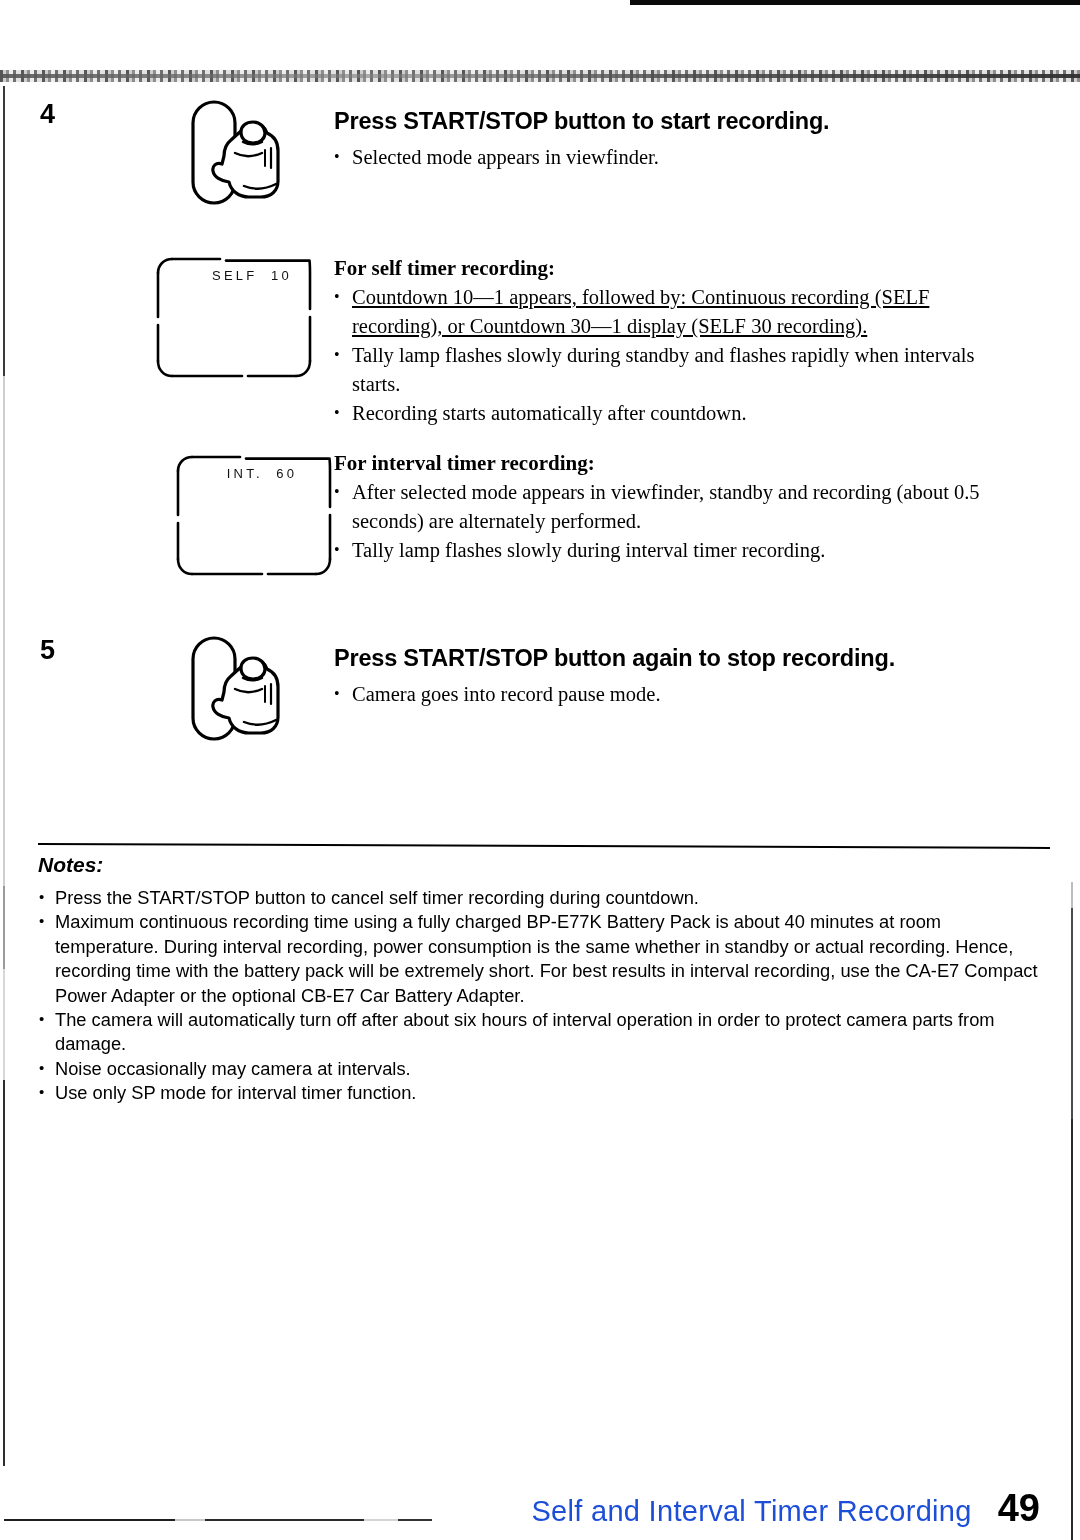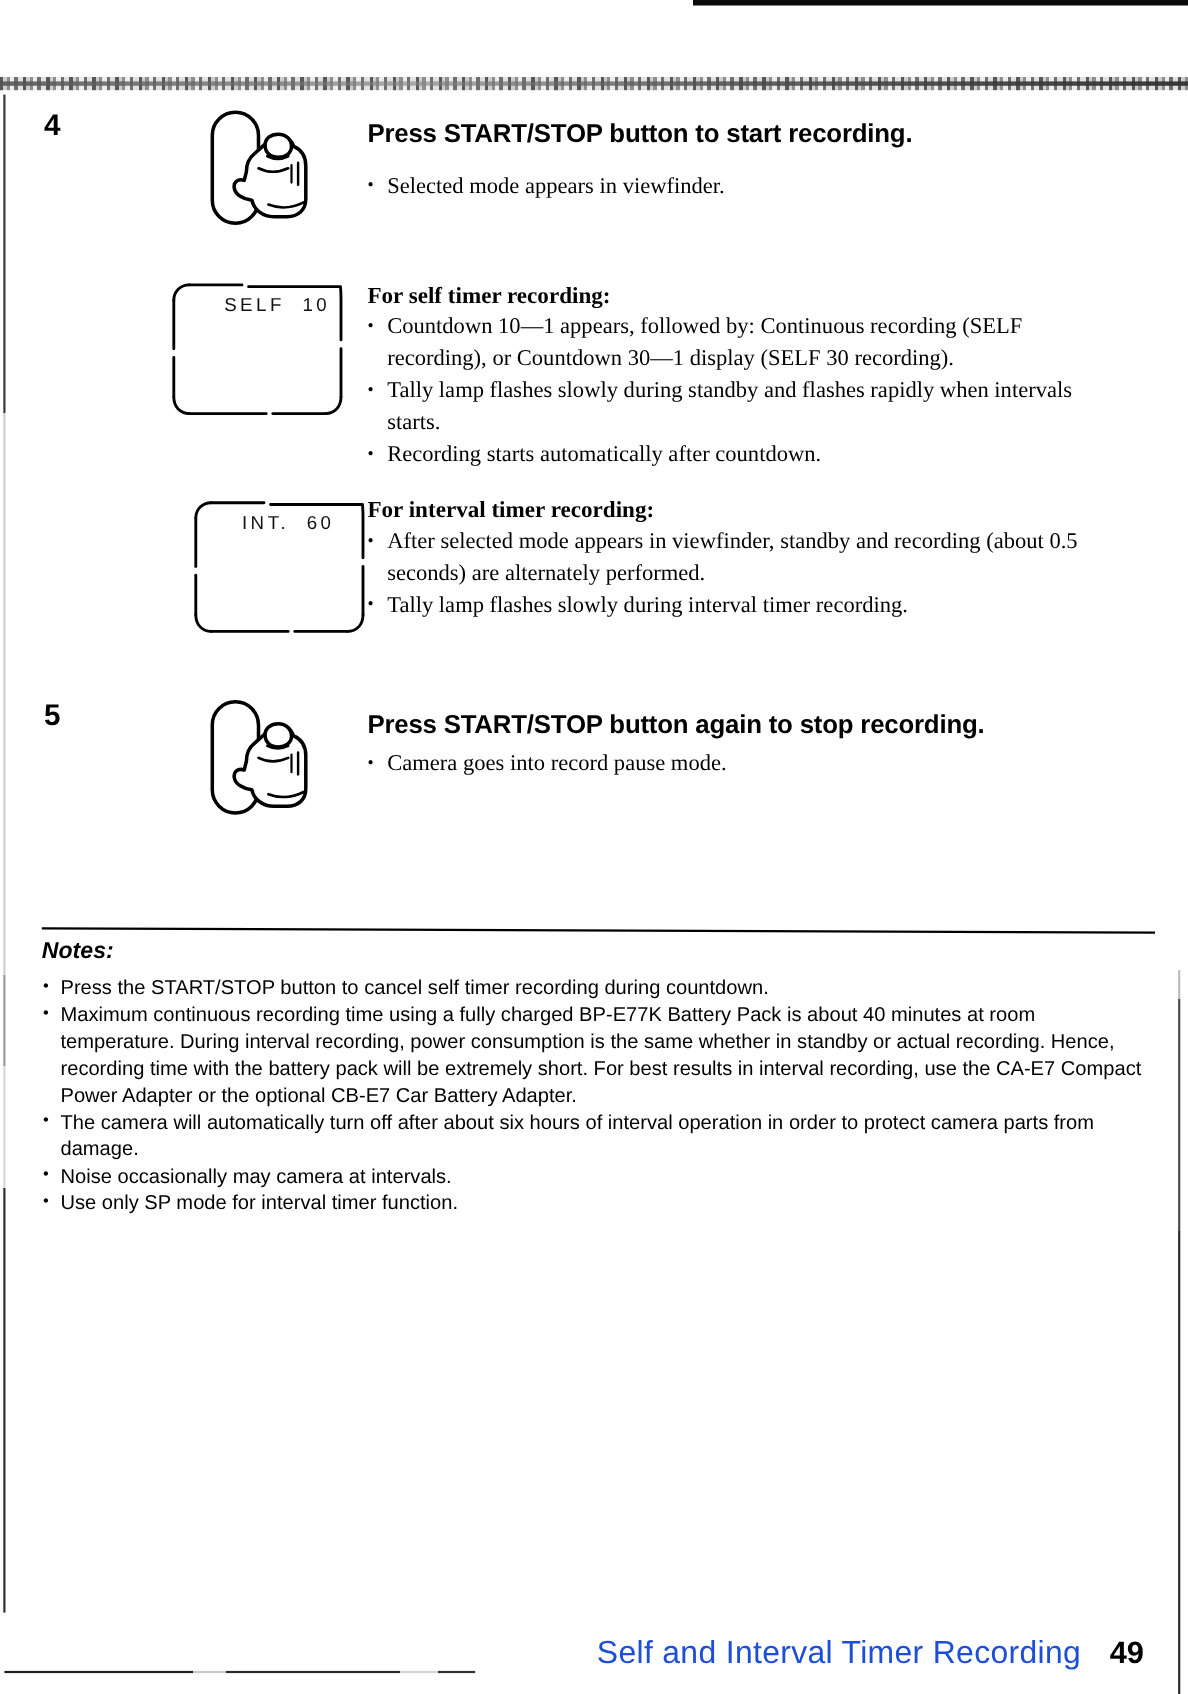--- a/index.html
+++ b/index.html
@@ -148,21 +148,21 @@
     width: 156px;
     height: 122px;
   }
   .viewfinder svg { display: block; width: 100%; height: 100%; }
   .vf-label {
     position: absolute;
     top: 11px;
     left: 0; right: 0;
     text-align: center;
     font-family: "Liberation Sans", sans-serif;
-    font-size: 17px;
+    font-size: 13px;
     letter-spacing: 3.2px;
     color: #111;
     white-space: pre;
     margin-left: 36px;
   }
 
   
   .notes-rule {
     position: absolute;
     left: 38px; top: 843px;
@@ -208,21 +208,21 @@
     width: 1040px;
     text-align: right;
     font-family: "Liberation Sans", sans-serif;
   }
   .footer-title {
     font-size: 29px;
     color: #1d4ed8;
     letter-spacing: 0.3px;
   }
   .footer-page {
-    font-size: 28px;
+    font-size: 38px;
     font-weight: bold;
     margin-left: 26px;
     color: #000;
   }
 </style>
 </head>
 <body>
 
 <div class="page">
 
@@ -254,21 +254,21 @@
         <path d="M85,52 L85,72" fill="none" stroke-width="2.2"></path>
         <path d="M79,54 L79,70" fill="none" stroke-width="2"></path>
 
         <path d="M58,90 C68,94 80,93 90,88" fill="none" stroke-width="2.4"></path>
       </g>
     </svg>
   </div>
 
   <div class="step-heading" style="left:334px; top:108px;text-align:right;">Press START/STOP button to start recording.</div>
 
-  <div class="serif-body" style="position:absolute; left:334px; top:143px; width:620px;margin-top:12px;">
+  <div class="serif-body" style="position:absolute; left:334px; top:143px; width:620px;">
     <div class="bullet-line">Selected mode appears in viewfinder.</div>
   </div>
 
   <div class="viewfinder" style="left:156px; top:257px;">
     <svg viewBox="0 0 156 122" xmlns="http://www.w3.org/2000/svg">
       <g fill="none" stroke="#000000" stroke-width="2.6" stroke-linecap="round">
 
         <path d="M16,2 L64,2"></path>
         <path d="M70,3.6 L152,3.6"></path>
         <path d="M2,16 C2,8 8,2 16,2"></path>
@@ -284,21 +284,21 @@
         <path d="M2,104 L2,68"></path>
         <path d="M2,60 L2,16"></path>
       </g>
     </svg>
     <div class="vf-label">SELF  10</div>
   </div>
 
   <div style="position:absolute; left:334px; top:256px; width:690px;">
     <div class="sub-heading">For self timer recording:</div>
     <div class="serif-body">
-      <div class="bullet-line" style="margin-top:0;">Countdown 10—1 appears, followed by: Continuous recording (SELF recording), or Countdown 30—1 display (SELF 30 recording).</div>
+      <div class="bullet-line" style="margin-top:0;text-decoration:underline;">Countdown 10—1 appears, followed by: Continuous recording (SELF recording), or Countdown 30—1 display (SELF 30 recording).</div>
       <div class="bullet-line">Tally lamp flashes slowly during standby and flashes rapidly when intervals starts.</div>
       <div class="bullet-line">Recording starts automatically after countdown.</div>
     </div>
   </div>
 
   <div class="viewfinder" style="left:156px; top:455px;padding-left:20px;">
     <svg viewBox="0 0 156 122" xmlns="http://www.w3.org/2000/svg">
       <g fill="none" stroke="#000000" stroke-width="2.6" stroke-linecap="round">
         <path d="M16,2 L64,2"></path>
         <path d="M70,3.6 L152,3.6"></path>

